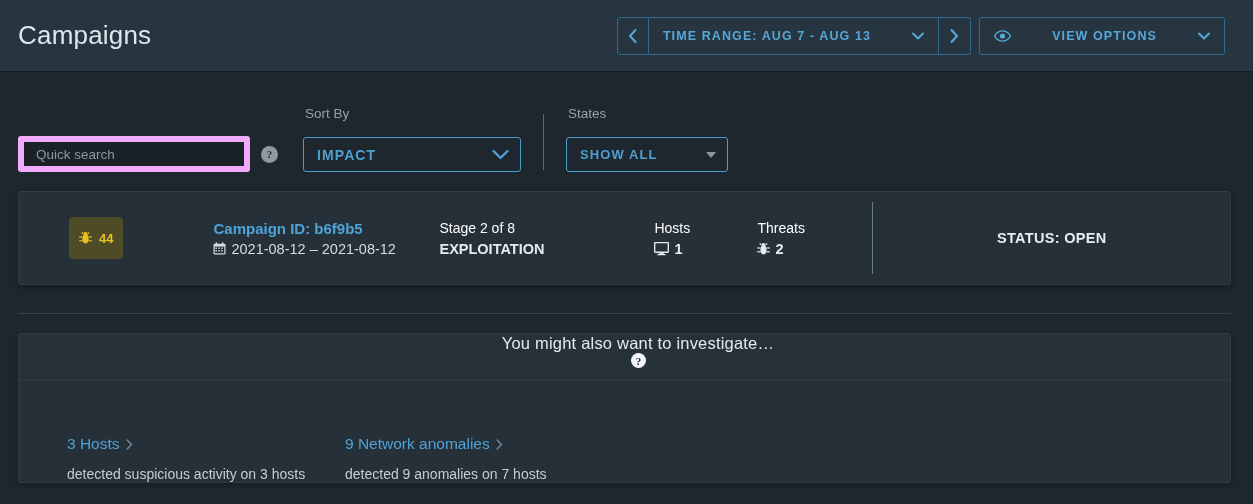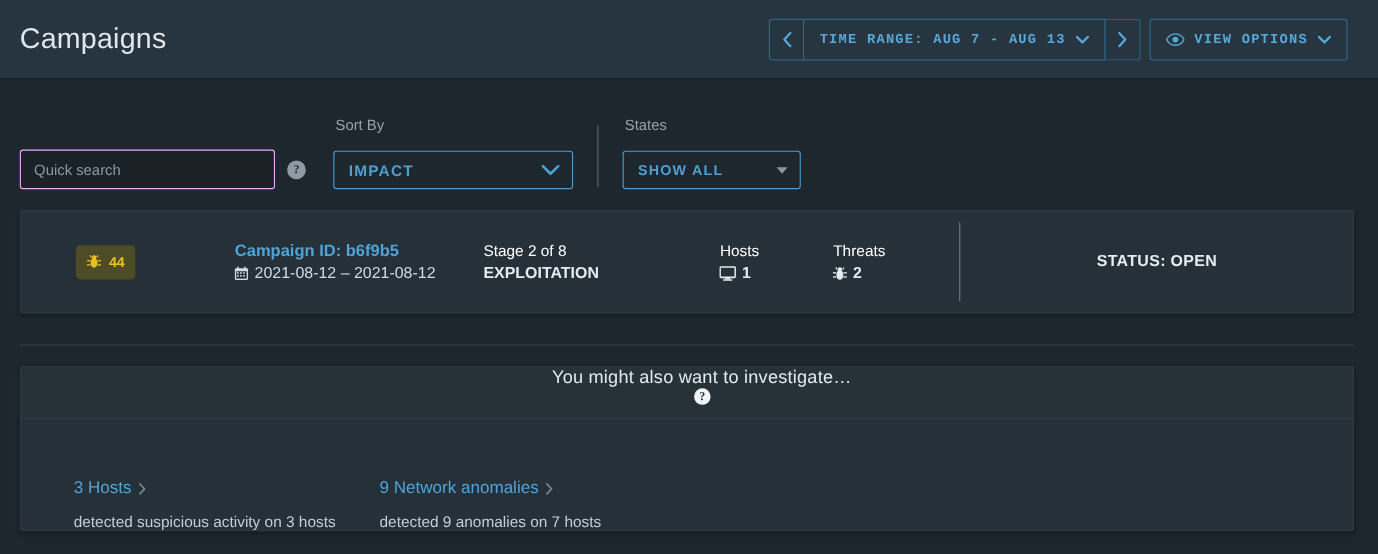--- a/index.html
+++ b/index.html
@@ -29,32 +29,33 @@
     color: #dfe7ec;
     letter-spacing: 0.2px;
   }
   .topbar-actions { display: flex; align-items: center; gap: 8px; }
 
   .btn-group { display: flex; align-items: stretch; }
   .btn-outline {
     border: 1px solid #2f6b8f;
     background: transparent;
     color: #56a8d8;
-    font-family: Liberation Mono, monospace;
+    font-family: Liberation Sans, sans-serif;
     font-size: 12.5px;
     font-weight: bold;
     letter-spacing: 1.1px;
     text-transform: uppercase;
     height: 38px;
     display: flex;
     align-items: center;
     justify-content: center;
     cursor: pointer;
     padding: 0 14px;
     white-space: nowrap;
+    gap: 32px;
   }
   .btn-arrow { width: 32px; padding: 0; font-size: 15px; letter-spacing: 0; }
   .btn-group .btn-outline + .btn-outline { border-left: none; }
   .btn-group .btn-outline:first-child { border-radius: 3px 0 0 3px; }
   .btn-group .btn-outline:last-child { border-radius: 0 3px 3px 0; }
   .btn-solo { border-radius: 3px; }
 
   .chev-svg { margin-left: 9px; display: block; }
   .eye-svg { margin-right: 9px; display: block; }
 
@@ -70,21 +71,21 @@
     font-size: 13.5px;
     color: #95a3ad;
     margin-bottom: 16px;
     padding-left: 2px;
   }
   .search-row { display: flex; align-items: center; }
   .search-input {
     width: 232px;
     height: 36px;
     background: #1a2228;
-    border: 1px solid #f0abfc;
+    border: 6px solid #f0abfc;
     border-radius: 3px;
     color: #cdd6dc;
     font-size: 13.5px;
     font-family: "Liberation Sans", sans-serif;
     padding: 0 12px;
     outline: none;
   }
   .search-input::placeholder { color: #8b98a2; }
 
   .help-dot {
@@ -143,21 +144,21 @@
     border-radius: 3px;
     height: 94px;
     display: flex;
     align-items: center;
     box-shadow: 0 2px 4px rgba(0,0,0,0.30);
   }
   .impact-badge {
     margin-left: 50px;
     background: #4d4c27;
     border-radius: 4px;
-    height: 31px;
+    height: 42px;
     display: flex;
     align-items: center;
     gap: 7px;
     padding: 0 10px;
     color: #e9c024;
     font-size: 13px;
     font-weight: bold;
     cursor: pointer;
   }
   .campaign-block { margin-left: 90px; width: 226px; }

